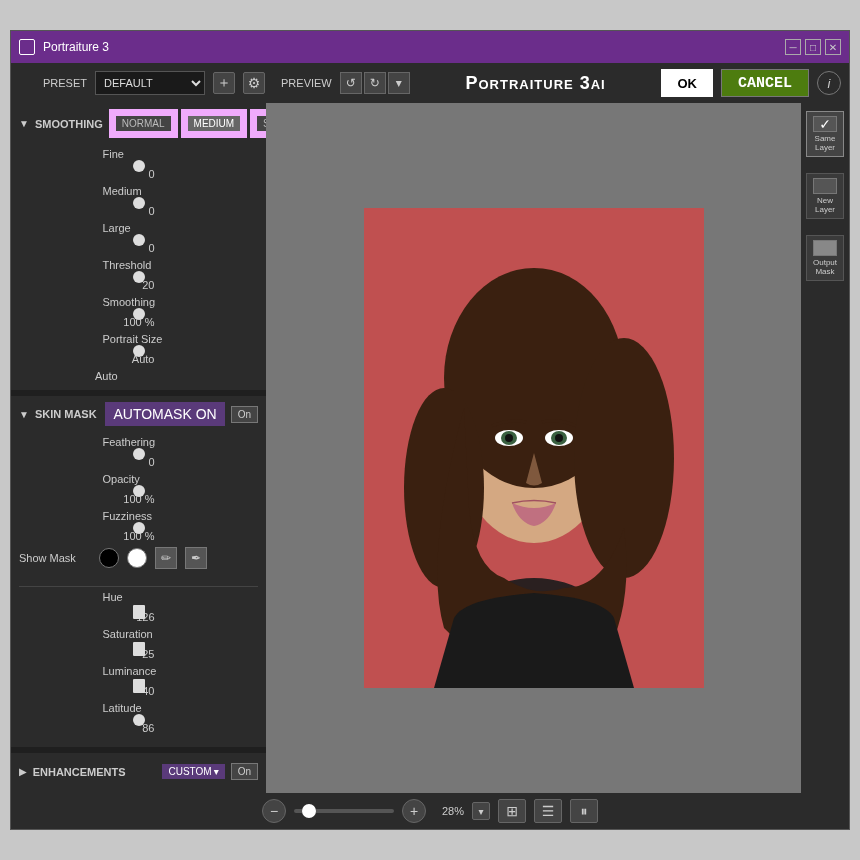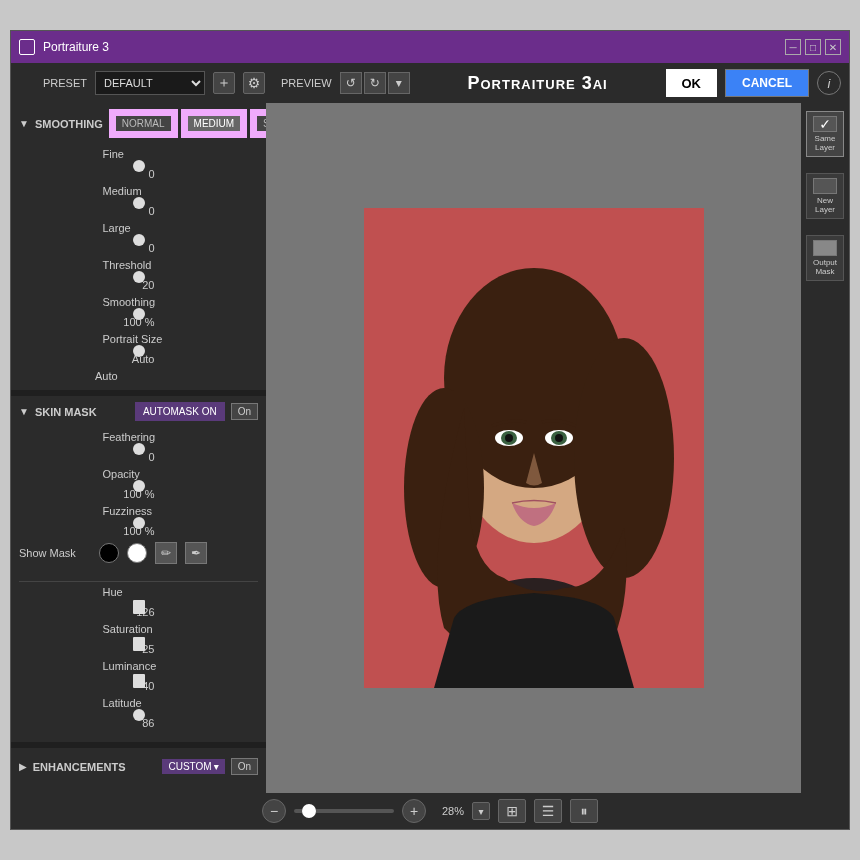--- a/index.html
+++ b/index.html
@@ -133,28 +133,29 @@
       background: white;
       color: black;
       border: none;
       padding: 0 16px;
       font-size: 13px;
       font-weight: bold;
       cursor: pointer;
       height: 28px;
     }
     .cancel-btn {
-      background: #3b82f6;
+      background: #4d7c0f;
       color: white;
       border: 1px solid #777;
       padding: 4px 16px;
-      font-size: 12px;
+      font-size: 15px;
       font-weight: bold;
       cursor: pointer;
       height: 28px;
+      font-family: Liberation Mono, monospace;
     }
     .info-btn {
       background: transparent;
       border: 1px solid #777;
       color: #ccc;
       width: 24px;
       height: 24px;
       border-radius: 50%;
       display: flex;
       align-items: center;
@@ -266,21 +267,21 @@
       display: flex;
       align-items: center;
       padding: 6px 8px;
       gap: 6px;
     }
     .automask-btn {
       background: #5a3a7a;
       border: none;
       color: white;
       padding: 4px 8px;
-      font-size: 10px;
+      font-size: 14px;
       cursor: pointer;
       margin-left: auto;
     }
     .on-btn {
       background: #444;
       border: 1px solid #777;
       color: #ccc;
       padding: 2px 6px;
       font-size: 10px;
       cursor: pointer;

